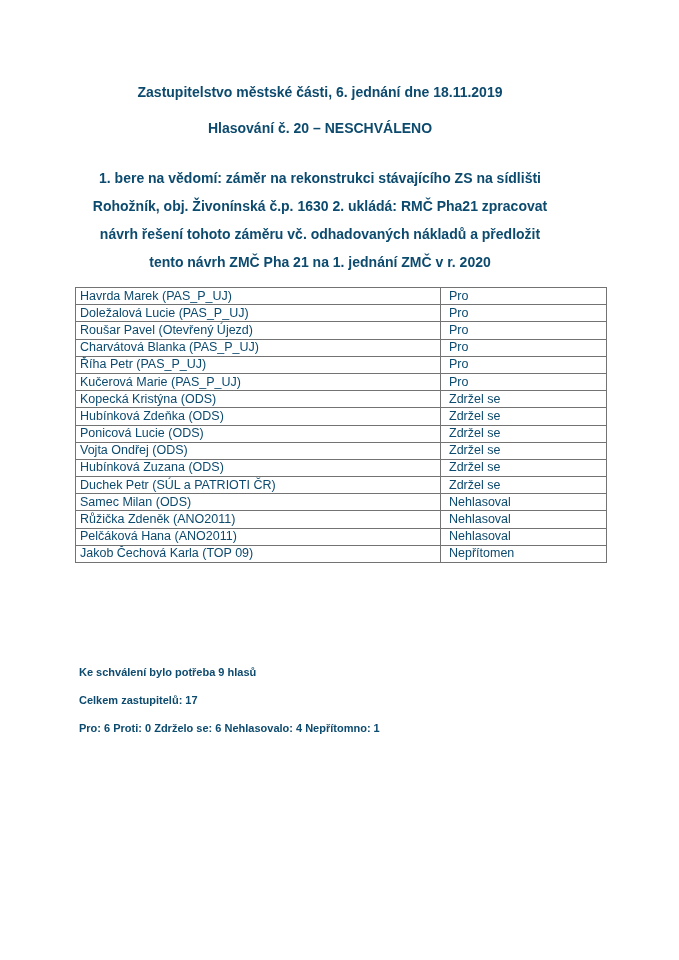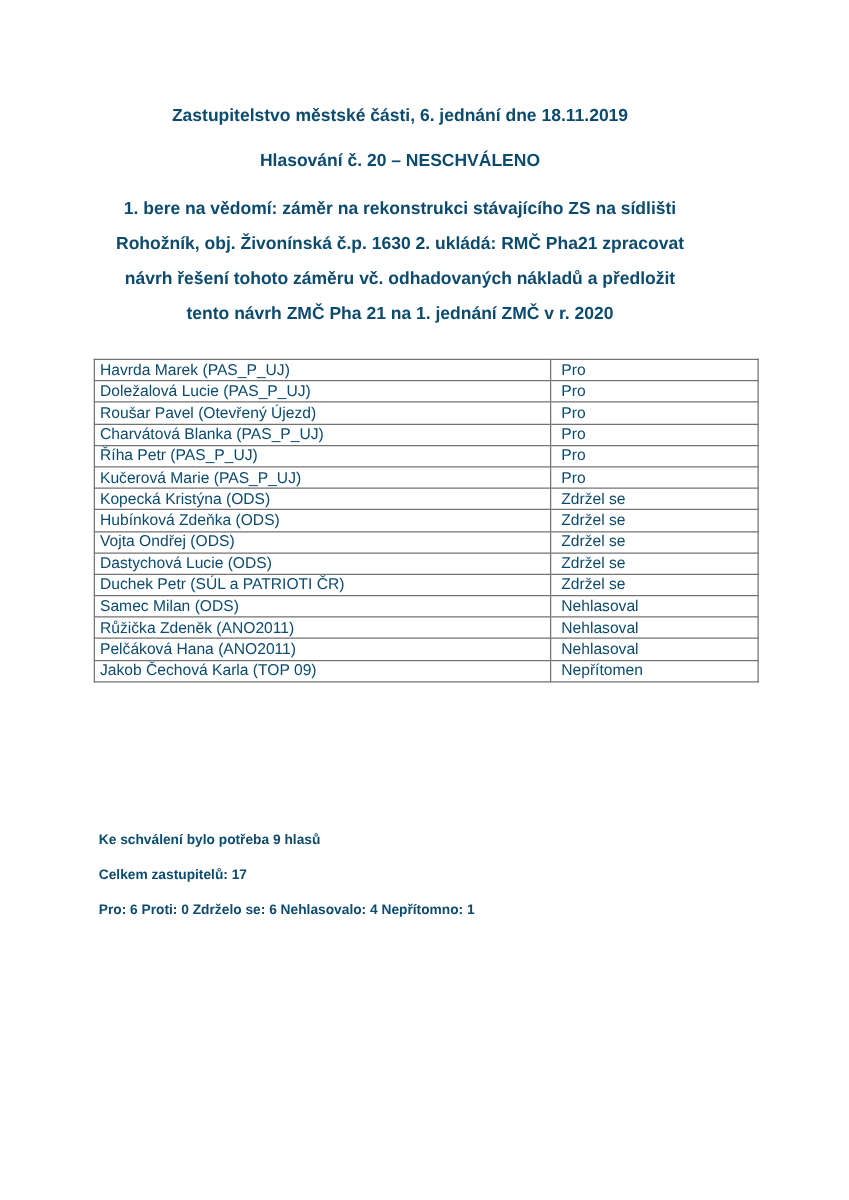--- a/index.html
+++ b/index.html
@@ -15,20 +15,21 @@
     color: #0c4a6e;
     font-family: "Liberation Sans", "DejaVu Sans", sans-serif;
     overflow: hidden;
   }
   
   .textcol {
     position: absolute;
     left: 75px;
     width: 490px;
     text-align: center;
+    margin-top: 12px;
   }
   .doc-title {
     top: 83px;
     font-size: 14px;
     font-weight: bold;
     line-height: 18px;
     margin: 0;
   }
   .vote-heading {
     top: 119px;
@@ -128,25 +129,29 @@
         </tr>
         <tr>
           <td class="cell-name">Kopecká Kristýna (ODS)</td>
           <td class="cell-vote">Zdržel se</td>
         </tr>
         <tr>
           <td class="cell-name">Hubínková Zdeňka (ODS)</td>
           <td class="cell-vote">Zdržel se</td>
         </tr>
         <tr>
+          <td class="cell-name">Ponicová Lucie (ODS)</td>
+          <td class="cell-vote">Zdržel se</td>
+        </tr>
+        <tr>
           <td class="cell-name">Vojta Ondřej (ODS)</td>
           <td class="cell-vote">Zdržel se</td>
         </tr>
         <tr>
-          <td class="cell-name">Dastychová Lucie (ODS)</td>
+          <td class="cell-name">Hubínková Zuzana (ODS)</td>
           <td class="cell-vote">Zdržel se</td>
         </tr>
         <tr>
           <td class="cell-name">Duchek Petr (SÚL a PATRIOTI ČR)</td>
           <td class="cell-vote">Zdržel se</td>
         </tr>
         <tr>
           <td class="cell-name">Samec Milan (ODS)</td>
           <td class="cell-vote">Nehlasoval</td>
         </tr>

